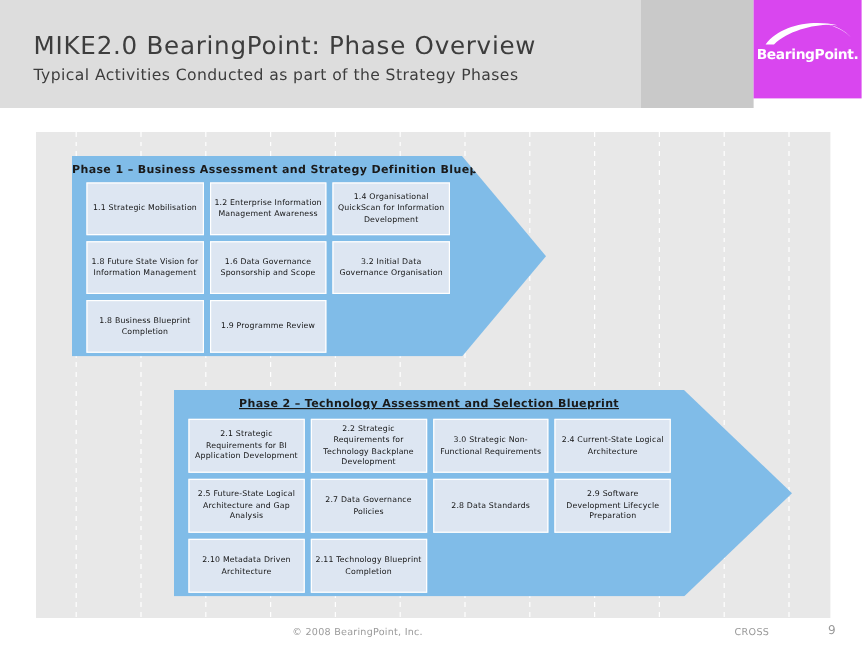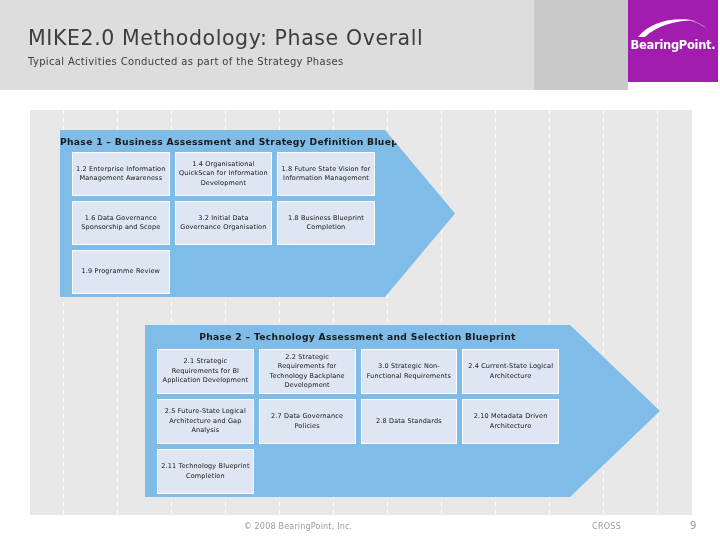--- a/index.html
+++ b/index.html
@@ -30,21 +30,21 @@
   #header-bg-mid {
     position: absolute;
     left: 534px; top: 0;
     width: 94px; height: 90px;
     background: #c9c9c9;
   }
   #logo-block {
     position: absolute;
     left: 628px; top: 0;
     width: 90px; height: 82px;
-    background: #a21caf;
+    background: #d946ef;
     overflow: hidden;
   }
   #logo-swoosh {
     position: absolute;
     left: 8px; top: 16px;
     width: 76px; height: 22px;
   }
   #logo-text {
     position: absolute;
     left: 0; top: 38px;
@@ -62,21 +62,21 @@
     position: absolute;
     left: 28px; top: 26px;
     font-size: 20.5px;
     color: #3d3d3d;
     letter-spacing: 0.6px;
     white-space: nowrap;
   }
   #slide-subtitle {
     position: absolute;
     left: 28px; top: 56px;
-    font-size: 10px;
+    font-size: 13px;
     color: #3d3d3d;
     letter-spacing: 0.35px;
     white-space: nowrap;
   }
 
   
   #content-area {
     position: absolute;
     left: 30px; top: 110px;
     width: 662px; height: 405px;
@@ -117,21 +117,21 @@
   .phase-header {
     position: absolute;
     top: 6px;
     font-size: 9.2px;
     font-weight: bold;
     color: #1a1a1a;
     letter-spacing: 0.3px;
     white-space: nowrap;
   }
   #phase1-header { left: 0; width: 325px; text-align: center; }
-  #phase2-header { left: 0; width: 425px; text-align: center; }
+  #phase2-header { left: 0; width: 425px; text-align: center; text-decoration: underline; }
 
   .grid-wrap {
     position: absolute;
     display: flex;
     flex-wrap: wrap;
   }
   #phase1-grid {
     left: 12px; top: 22px;
     width: 303px;
     gap: 5px 5px;
@@ -174,21 +174,21 @@
     position: absolute;
     left: 0; top: 522px;
     width: 596px;
     text-align: center;
     font-size: 8px;
     color: #9a9a9a;
     letter-spacing: 0.2px;
   }
   #footer-label {
     position: absolute;
-    left: 592px; top: 522px;
+    left: 612px; top: 522px;
     font-size: 8px;
     color: #9a9a9a;
     letter-spacing: 0.3px;
   }
   #footer-page-number {
     position: absolute;
     left: 690px; top: 520px;
     font-size: 10px;
     color: #9a9a9a;
   }
@@ -201,21 +201,21 @@
   <div id="header-bg-mid"></div>
 
   <div id="logo-block">
     <svg id="logo-swoosh" viewBox="0 0 76 22" xmlns="http://www.w3.org/2000/svg">
       <path d="M2 21 C 14 5, 40 0, 62 5 C 48 3, 22 8, 9 21 Z" fill="#ffffff"></path>
       <path d="M50 3.5 C 60 5, 68 9, 74 16 C 69 10, 60 5.5, 50 3.5 Z" fill="#ffffff"></path>
     </svg>
     <div id="logo-text">BearingPoint.</div>
   </div>
 
-  <div id="slide-title">MIKE2.0 Methodology: Phase Overall</div>
+  <div id="slide-title">MIKE2.0 BearingPoint: Phase Overview</div>
   <div id="slide-subtitle">Typical Activities Conducted as part of the Strategy Phases</div>
 </div>
 
 <div id="content-area">
 
   <div class="grid-line" style="left:33px"></div>
   <div class="grid-line" style="left:87px"></div>
   <div class="grid-line" style="left:141px"></div>
   <div class="grid-line" style="left:195px"></div>
   <div class="grid-line" style="left:249px"></div>
@@ -223,40 +223,42 @@
   <div class="grid-line" style="left:357px"></div>
   <div class="grid-line" style="left:411px"></div>
   <div class="grid-line" style="left:465px"></div>
   <div class="grid-line" style="left:519px"></div>
   <div class="grid-line" style="left:573px"></div>
   <div class="grid-line" style="left:627px"></div>
 
   <div id="phase1-arrow" class="phase-arrow">
     <div id="phase1-header" class="phase-header">Phase 1  –  Business Assessment and Strategy Definition Blueprint</div>
     <div id="phase1-grid" class="grid-wrap">
+      <div class="activity-box">1.1 Strategic Mobilisation</div>
       <div class="activity-box">1.2 Enterprise Information Management Awareness</div>
       <div class="activity-box">1.4 Organisational QuickScan for Information Development</div>
       <div class="activity-box">1.8 Future State Vision for Information Management</div>
       <div class="activity-box">1.6 Data Governance Sponsorship and Scope</div>
       <div class="activity-box">3.2 Initial Data Governance Organisation</div>
       <div class="activity-box">1.8 Business Blueprint Completion</div>
       <div class="activity-box">1.9 Programme Review</div>
     </div>
   </div>
 
   <div id="phase2-arrow" class="phase-arrow">
     <div id="phase2-header" class="phase-header">Phase 2  –  Technology Assessment and Selection Blueprint</div>
     <div id="phase2-grid" class="grid-wrap">
       <div class="activity-box">2.1 Strategic Requirements for BI Application Development</div>
       <div class="activity-box">2.2 Strategic Requirements for Technology Backplane Development</div>
       <div class="activity-box">3.0 Strategic Non-Functional Requirements</div>
       <div class="activity-box">2.4 Current-State Logical Architecture</div>
       <div class="activity-box">2.5 Future-State Logical Architecture and Gap Analysis</div>
       <div class="activity-box">2.7 Data Governance Policies</div>
       <div class="activity-box">2.8 Data Standards</div>
+      <div class="activity-box">2.9 Software Development Lifecycle Preparation</div>
       <div class="activity-box">2.10 Metadata Driven Architecture</div>
       <div class="activity-box">2.11 Technology Blueprint Completion</div>
       <div class="activity-box empty"></div>
     </div>
   </div>
 
 </div>
 
 <div id="footer-copyright">© 2008 BearingPoint, Inc.</div>
 <div id="footer-label">CROSS</div>

